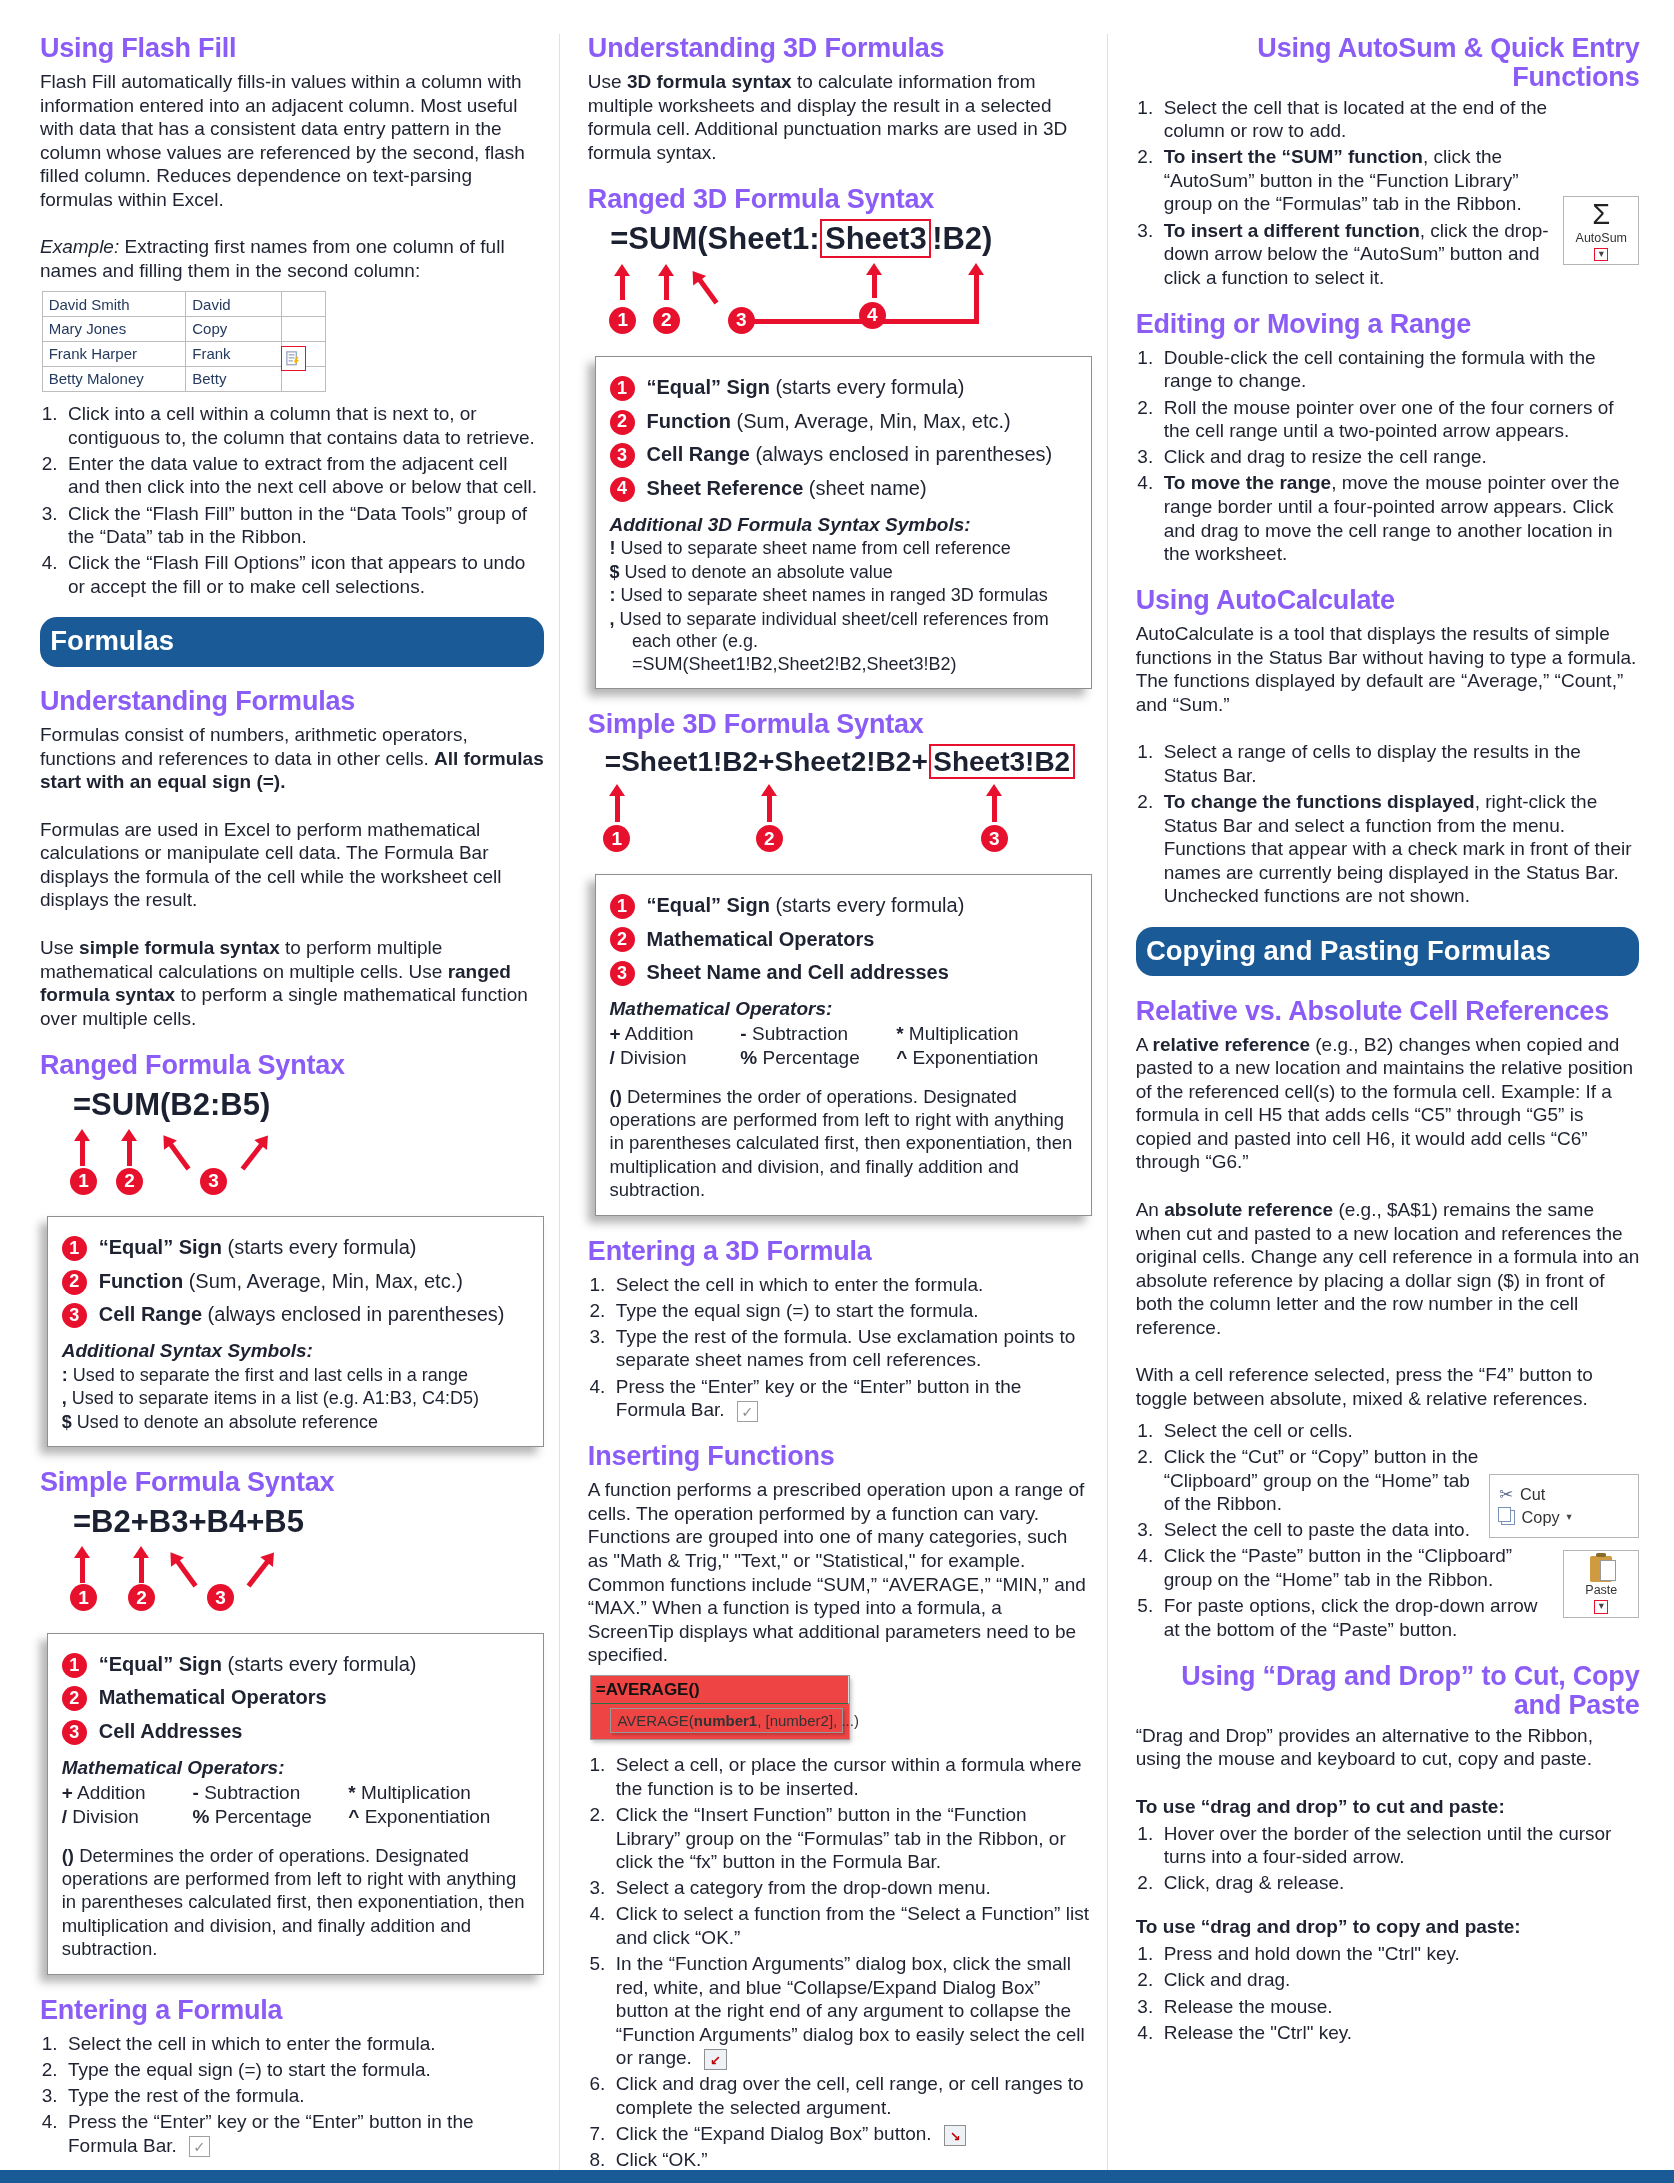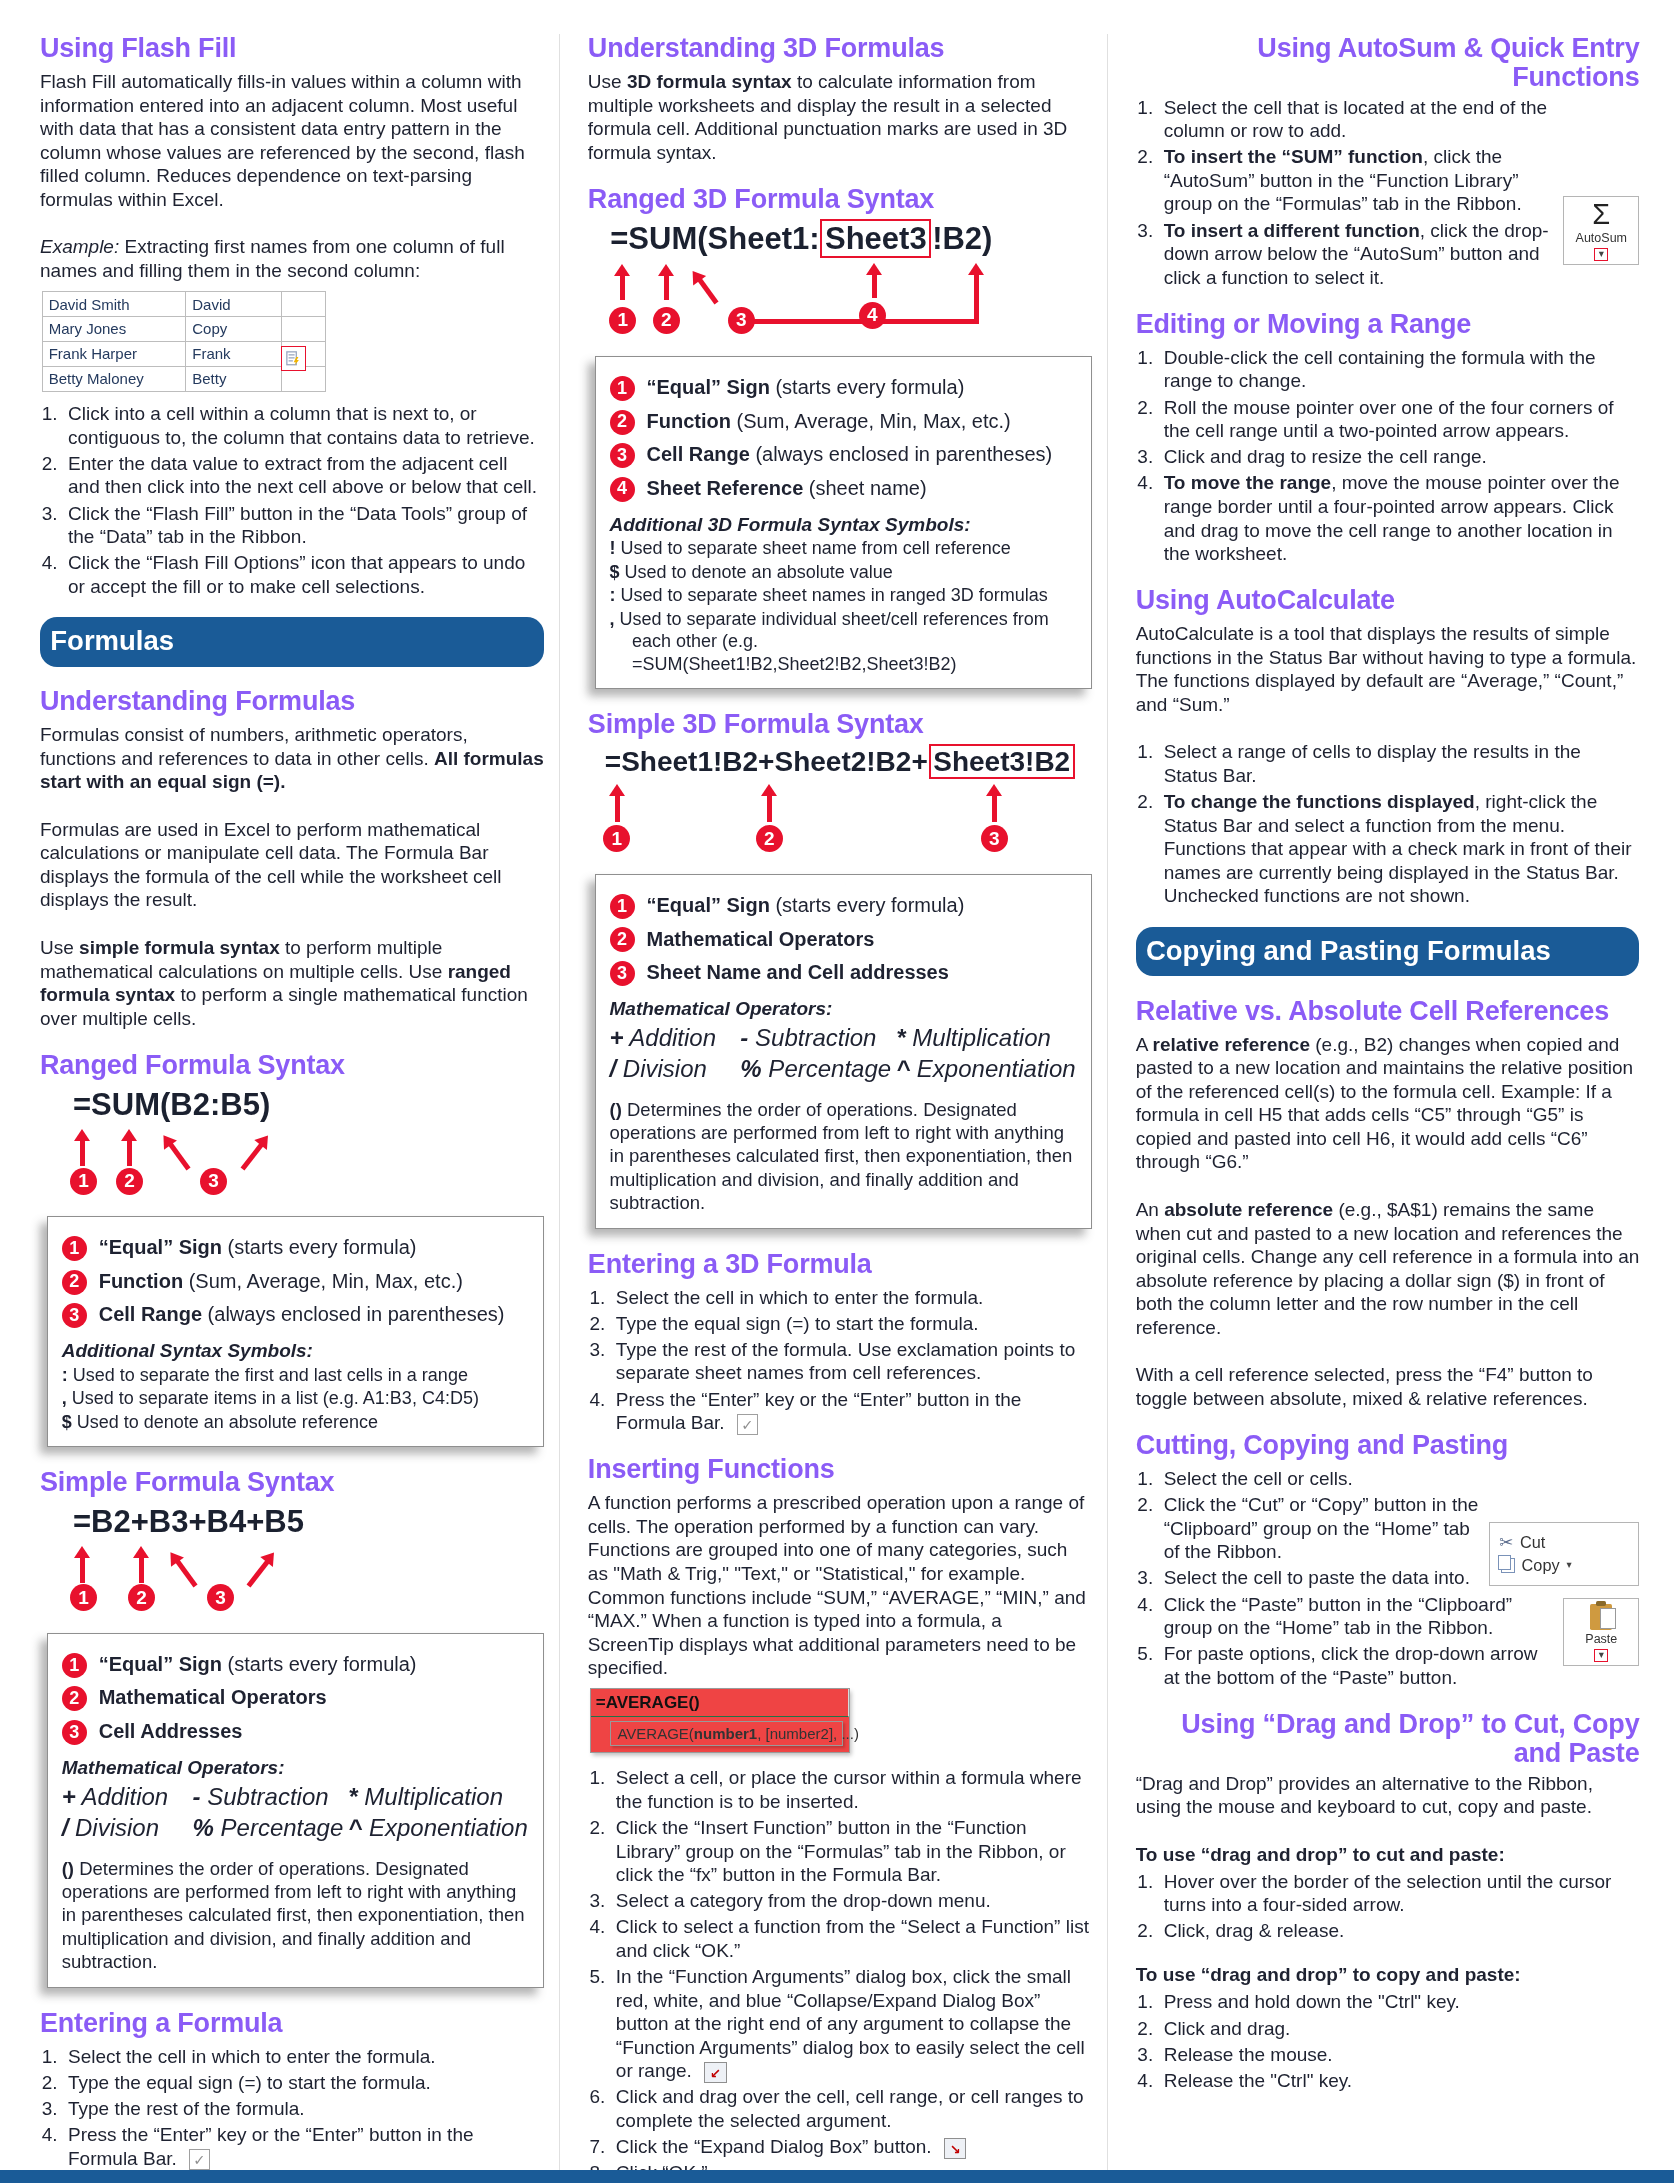--- a/index.html
+++ b/index.html
@@ -31,21 +31,21 @@
   .cnum{position:absolute;top:43px;width:27px;height:27px;border-radius:50%;background:#e8112d;color:#fff;
         font-weight:bold;font-size:19px;display:flex;align-items:center;justify-content:center;}
   
   .sbox{border:1.7px solid #8f8f8f;background:#fff;padding:10.3px 13.8px 12px 13.8px;margin:8.6px 0 5.2px 6.9px;
         box-shadow:-6.9px 6.9px 8.6px rgba(90,90,90,0.45);}
   .sbox .sitem{display:flex;gap:12px;align-items:flex-start;font-size:20px;margin:7.7px 0;line-height:1.2;}
   .sbox .num{background:#e8112d;color:#fff;border-radius:50%;min-width:25px;height:25px;display:inline-flex;
              align-items:center;justify-content:center;font-weight:bold;font-size:18px;flex:none;margin-top:0.9px;}
   .symtitle{font-size:19px;margin:12px 0 1.7px 0;}
   .symlist div{font-size:18px;line-height:1.25;padding-left:22.4px;text-indent:-22.4px;margin:0.9px 0;}
-  .ops{display:grid;grid-template-columns:1.05fr 1.25fr 1.45fr;font-size:24px;line-height:1.3;margin-top:1.7px;font-style:italic;}
+  .ops{display:grid;grid-template-columns:1.05fr 1.25fr 1.45fr;font-size:19px;line-height:1.3;margin-top:1.7px;}
   .pnote{font-size:18.5px;line-height:1.26;margin:13.8px 0 1.7px 0;}
   
   .ffwrap{position:relative;margin:1.7px 0 10.3px 1.7px;width:284px;}
   table.fftable{border-collapse:collapse;}
   table.fftable td{border:0.9px solid #bdbdbd;font-size:15px;font-weight:normal;color:#243a5e;
                    padding:1.7px 6px;height:20.6px;}
   td.cA{width:136px;} td.cB{width:86px;} td.cC{width:33px;}
   td.sel{border:1.7px solid #217346;}
   .ffopt{position:absolute;left:239px;top:55px;width:23px;height:23px;border:1.7px solid #e8112d;background:#fff;
          display:flex;align-items:center;justify-content:center;}
@@ -366,21 +366,20 @@
         <li><span class="b">To change the functions displayed</span><span>, right-click the Status Bar and select a function from the menu. Functions that appear with a check mark in front of their names are currently being displayed in the Status Bar. Unchecked functions are not shown.</span></li>
       </ol>
 
     <div class="banner">Copying and Pasting Formulas</div>
 
     <h2>Relative vs. Absolute Cell References</h2>
     <p class="para pgap"><span>A </span><span class="b">relative reference</span><span> (e.g., B2) changes when copied and pasted to a new location and maintains the relative position of the referenced cell(s) to the formula cell. Example: If a formula in cell H5 that adds cells “C5” through “G5” is copied and pasted into cell H6, it would add cells “C6” through “G6.”</span></p>
     <p class="para pgap"><span>An </span><span class="b">absolute reference</span><span> (e.g., $A$1) remains the same when cut and pasted to a new location and references the original cells. Change any cell reference in a formula into an absolute reference by placing a dollar sign ($) in front of both the column letter and the row number in the cell reference.</span></p>
     <p class="para">With a cell reference selected, press the “F4” button to toggle between absolute, mixed &amp; relative references.</p>
 
-    <h2>Cutting, Copying and Pasting</h2>
     <div>
       <div class="cutcopy">
         <div class="ccrow">
           <span class="scis">✂</span>
           <span>Cut</span>
         </div>
         <div class="ccrow">
           <span class="cpg"></span>
           <span>Copy</span>
           <span class="caret">▾</span>

